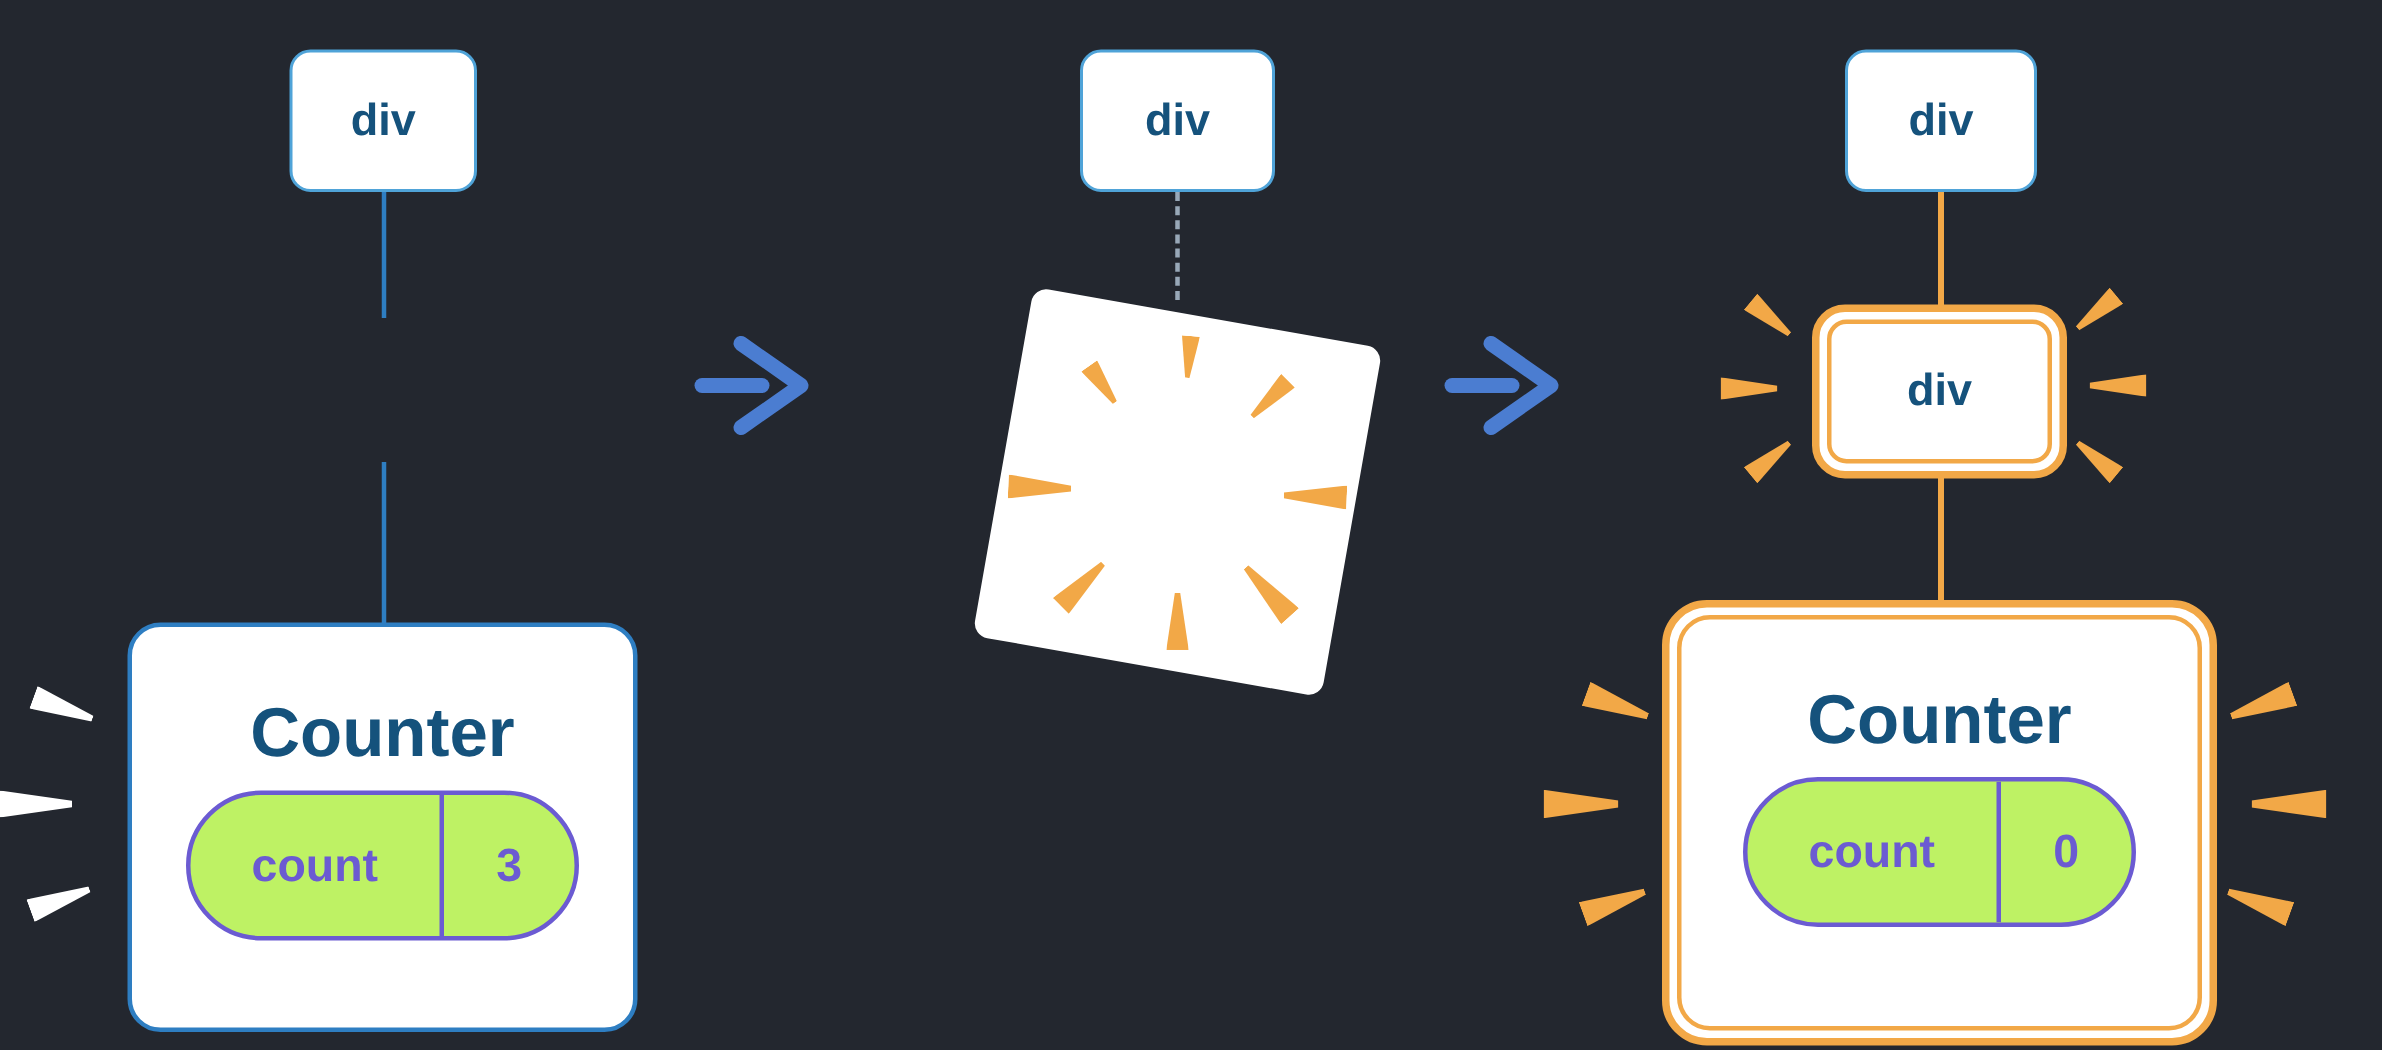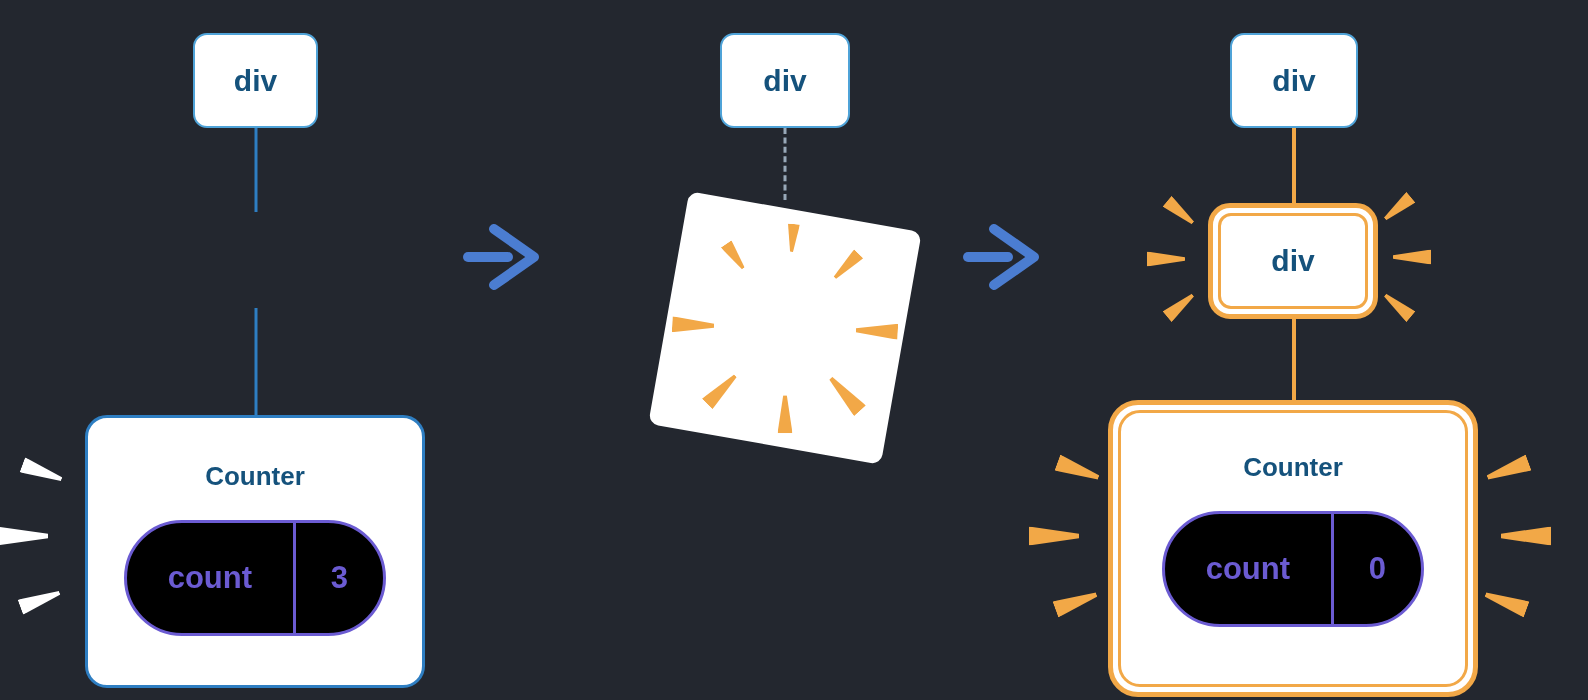--- a/index.html
+++ b/index.html
@@ -40,26 +40,26 @@
   .dashed-connector{position:absolute;width:0;border-left:3px dashed var(--dashed);transform:translateX(-50%)}
 
   
   .card{
     position:absolute;background:#fff;
     border:3px solid var(--strong-border);
     border-radius:22px;
     display:flex;flex-direction:column;align-items:center;
     padding-top:44px;
   }
-  .card-title{font-size:26px;font-weight:600;color:var(--node-text);line-height:1.15}
+  .card-title{font-size:46px;font-weight:600;color:var(--node-text);line-height:1.15}
 
   
   .pill{
-    margin-top:28px;width:262px;height:116px;
-    display:flex;background:#000000;
+    margin-top:12px;width:262px;height:100px;
+    display:flex;background:#bef264;
     border:3px solid var(--pill);border-radius:60px;
     color:var(--pill);font-size:31px;font-weight:600;overflow:hidden;
   }
   .pill-key{flex:1.9;display:flex;align-items:center;justify-content:center}
   .pill-divider{width:3px;background:var(--pill)}
   .pill-value{flex:1;display:flex;align-items:center;justify-content:center}
 
   
   .ring-outer{
     position:absolute;background:#fff;

